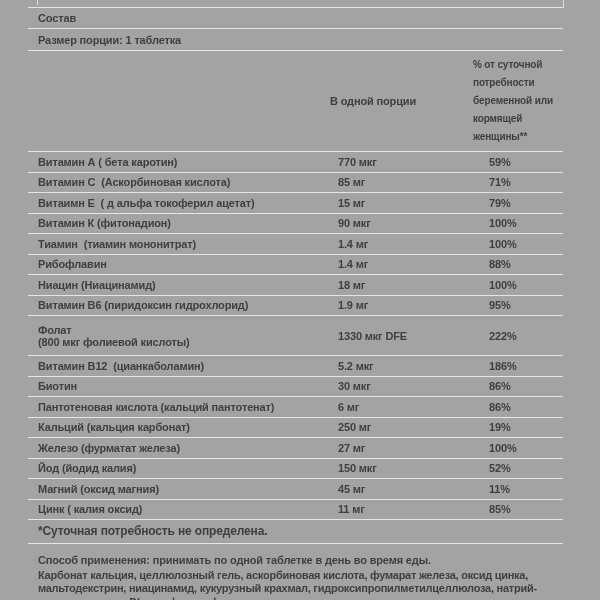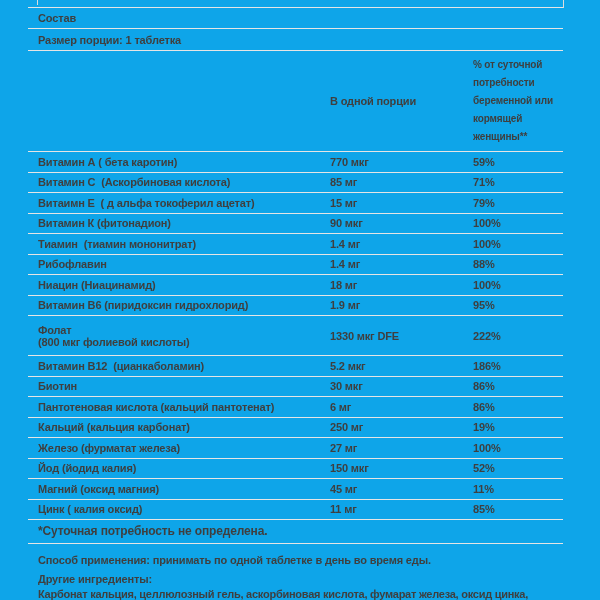--- a/index.html
+++ b/index.html
@@ -1,19 +1,19 @@
 <!DOCTYPE html>
 <html><head>
 <meta charset="utf-8">
 <style>
   html,body{margin:0;padding:0;background:#ffffff;}
   .page{
     position:relative;
     width:600px;height:600px;
-    background:#0ea5e9;
+    background:#a3a3a3;
     overflow:hidden;
     font-family:"Liberation Sans","DejaVu Sans",sans-serif;
     font-weight:700;
     color:#3f3f3f;
     letter-spacing:-0.15px;
   }
   .content{
     position:absolute;
     left:28px;top:7px;
     width:535px;
@@ -46,20 +46,21 @@
     font-size:10px;line-height:18px;
     white-space:pre-line;
   }
 
   .row{
     display:flex;align-items:center;
     height:19.5px;
     padding-left:10px;
     border-bottom:1px solid #e5e5e5;
     font-size:11px;
+    gap:8px;
   }
   .row.tall{height:39px;}
   .nm{white-space:pre-wrap;}
   .nm2{display:block;}
 
   .footnote-row{
     height:22.5px;
     display:flex;align-items:center;
     padding-left:10px;
     border-bottom:1px solid #e5e5e5;
@@ -255,17 +256,16 @@
     <div class="c-amount">11 мг</div>
     <div class="c-pct">85%</div>
   </div>
 </div>
 
     <div class="footnote-row">
       <span>*Суточная потребность не определена.</span>
     </div>
 
     <p class="usage">Способ применения: принимать по одной таблетке в день во время еды.</p>
-    <p class="subhead">Другие ингредиенты:</p>
     <p class="para">Карбонат кальция, целлюлозный гель, аскорбиновая кислота, фумарат железа, оксид цинка, мальтодекстрин, ниацинамид, кукурузный крахмал, гидроксипропилметилцеллюлоза, натрий-кроскармеллоза, DL- альфа токоферола ацетат, диоксид кремния, стеарат магния, пиридоксин гидрохлорид, бета-каротин, тиамин мононитрат, рибофлавин, полиэтиленгликоль, фолиевая кислота, витамин D3 (холекальциферол), цианокобаламин.</p>
 
   </div>
 </div>
 
 </body></html>

